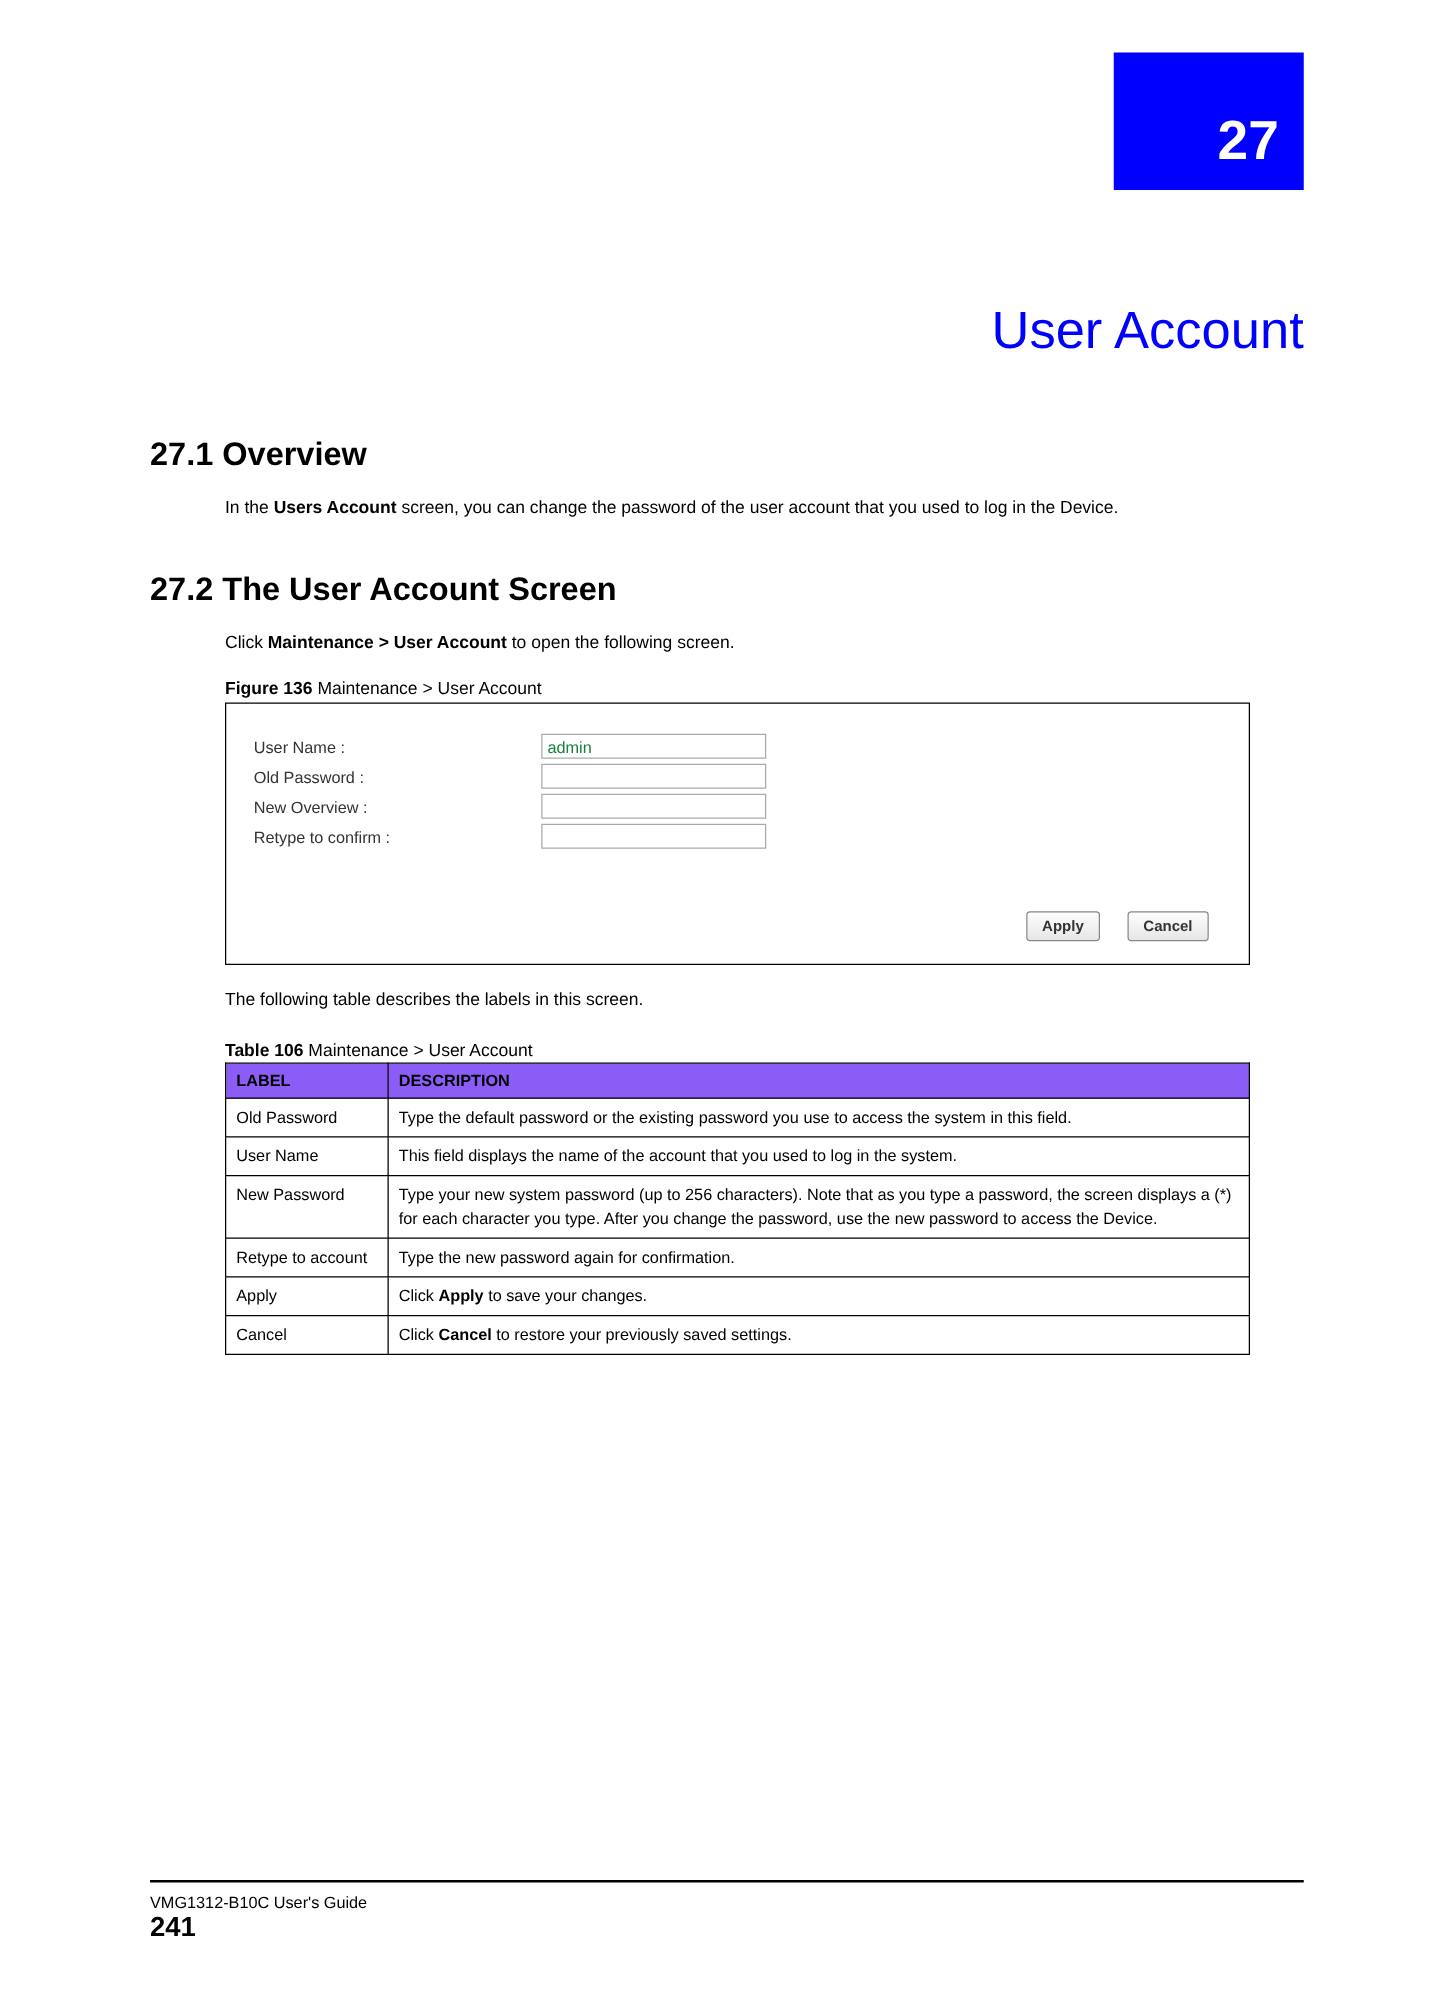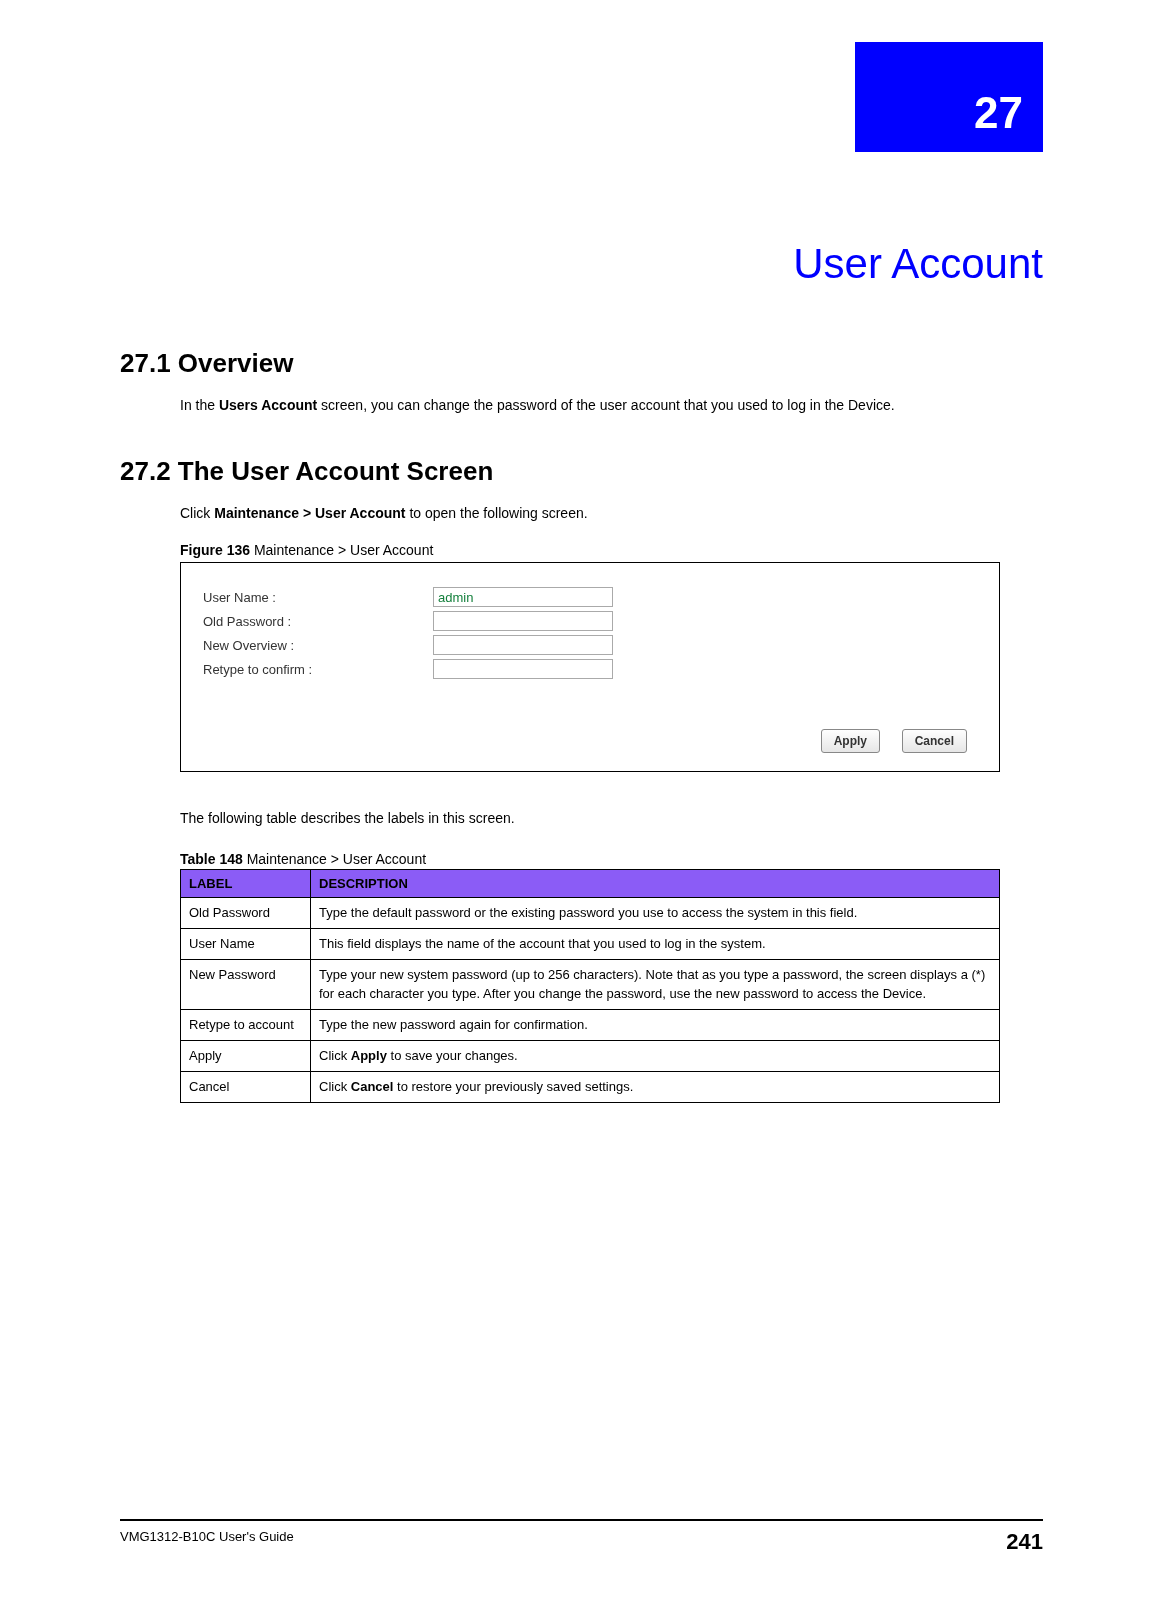--- a/index.html
+++ b/index.html
@@ -14,21 +14,21 @@
   .page {
     position: relative;
     width: 1163px;
     height: 1597px;
     padding: 40px 120px 60px 120px;
   }
   .chapter-tab {
     position: absolute;
     top: 42px;
     right: 120px;
-    width: 188px;
+    width: 152px;
     height: 110px;
     background: #0000ff;
     color: #fff;
     font-family: Arial, Helvetica, sans-serif;
     font-size: 44px;
     font-weight: bold;
     display: flex;
     align-items: flex-end;
     justify-content: flex-end;
     padding: 0 20px 14px 0;
@@ -133,20 +133,21 @@
   .footer {
     position: absolute;
     bottom: 42px;
     left: 120px;
     right: 120px;
     border-top: 2px solid #000;
     padding-top: 8px;
     font-size: 13px;
     display: flex;
     justify-content: space-between;
+    flex-direction: column;
   }
   .footer .pgnum {
     font-family: Arial, Helvetica, sans-serif;
     font-size: 22px;
     font-weight: bold;
   }
 </style>
 </head>
 <body>
 
@@ -188,24 +189,24 @@
     <div class="form-row">
       <div class="form-label">Retype to confirm :</div>
       <input class="form-input" type="password" value="" style="">
     </div>
     <div class="btn-row">
       <span class="ui-btn">Apply</span>
       <span class="ui-btn">Cancel</span>
     </div>
   </div>
 
-  <p class="body-p" style="margin-top:36px;">The following table describes the labels in this screen.</p>
+  <p class="body-p" style="margin-top:17px;">The following table describes the labels in this screen.</p>
 
   <div class="tbl-caption">
-    <span class="figlabel">Table 148</span><span>   Maintenance &gt; User Account</span>
+    <span class="figlabel">Table 106</span><span>   Maintenance &gt; User Account</span>
   </div>
 
   <table class="desc-table">
     <thead>
       <tr>
         <th>LABEL</th>
         <th>DESCRIPTION</th>
       </tr>
     </thead>
     <tbody>

